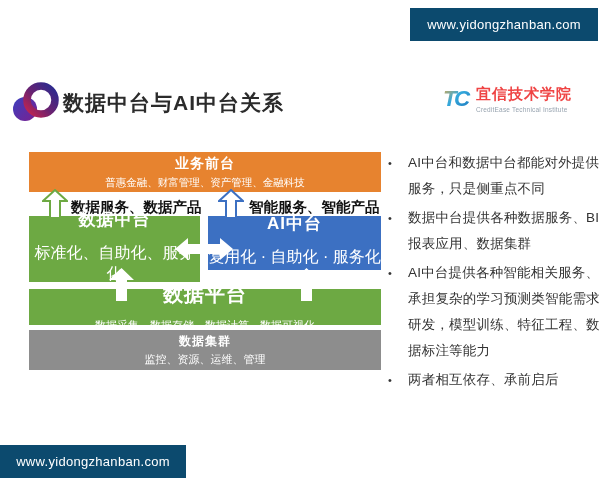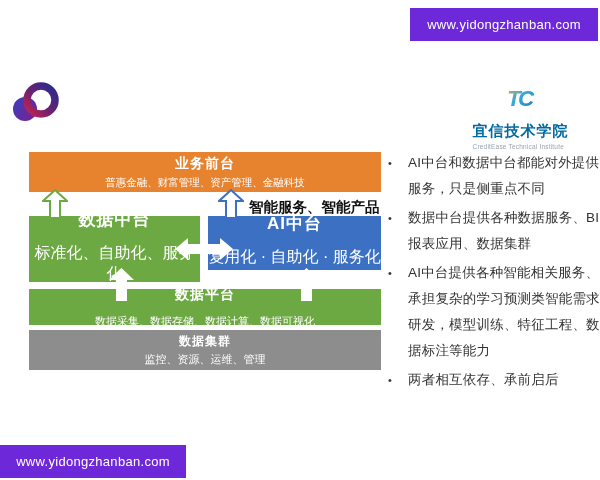--- a/index.html
+++ b/index.html
@@ -1,49 +1,49 @@
 <!DOCTYPE html>
 <html><head>
 <meta charset="utf-8">
 <style>
   * { margin:0; padding:0; box-sizing:border-box; }
   html,body { width:600px; height:480px; background:#fff; font-family:"Liberation Sans", sans-serif; overflow:hidden; }
   #screen { position:relative; width:600px; height:480px; background:#fff; }
 
   
-  .wm { position:absolute; background:#6d28d9; color:#fff; font-size:13px;
+  .wm { position:absolute; background:#0c4a6e; color:#fff; font-size:13px;
         display:flex; align-items:center; justify-content:center; letter-spacing:.3px; }
   .wm-top { left:410px; top:8px; width:188px; height:33px; }
   .wm-bottom { left:0; top:445px; width:186px; height:33px; }
 
   
   .brand-logo { position:absolute; left:12px; top:81px; }
   .page-title { position:absolute; left:63px; top:89px; font-size:21px; font-weight:bold; color:#2b2b2b; letter-spacing:1px; }
-  .institute { position:absolute; left:443px; top:85px; width:155px; display:flex; align-items:center; gap:5px;flex-direction:column; }
+  .institute { position:absolute; left:443px; top:85px; width:155px; display:flex; align-items:flex-start; gap:5px; }
   .institute .txt { display:flex; flex-direction:column; }
-  .institute .name { font-size:15px; font-weight:bold; color:#0369a1; letter-spacing:1px; }
+  .institute .name { font-size:15px; font-weight:bold; color:#ef4444; letter-spacing:1px; }
   .institute .sub { font-size:6.5px; color:#97a3af; margin-top:2px; letter-spacing:.2px; }
 
   
   .diagram { position:absolute; left:29px; top:152px; width:352px; height:220px; }
   .dbox { position:absolute; color:#fff; display:flex; flex-direction:column; align-items:center; justify-content:center; text-align:center; }
   .dbox .t { font-weight:bold; }
   .dbox .s { margin-top:3px; }
 
   .front-office { left:0; top:0; width:352px; height:40px; background:#e7832f; }
   .front-office .t { font-size:14px; letter-spacing:1px; }
   .front-office .s { font-size:10.5px; }
 
   .mid-green { left:0; top:64px; width:171px; height:66px; background:#6da943; }
   .mid-blue  { left:179px; top:64px; width:173px; height:54px; background:#3c70c2; }
   .mid-green .t, .mid-blue .t { font-size:17px; letter-spacing:1px; margin-top:-6px; }
   .mid-green .s, .mid-blue .s { font-size:16px; margin-top:12px; }
 
   .platform { left:0; top:137px; width:352px; height:36px; background:#6da943; }
-  .platform .t { font-size:14px; letter-spacing:1px; }
+  .platform .t { font-size:20px; letter-spacing:1px; }
   .platform .s { font-size:11px; margin-top:10px; }
 
   .cluster { left:0; top:178px; width:352px; height:40px; background:#8d8d8d; }
   .cluster .t { font-size:12px; letter-spacing:1px; }
   .cluster .s { font-size:11px; margin-top:2px; }
 
   .flow-label { position:absolute; font-size:14.5px; font-weight:bold; color:#111; top:46px; white-space:nowrap; }
   .flow-label.left { left:42px; }
   .flow-label.right { left:220px; }
 
@@ -78,20 +78,21 @@
         <linearGradient id="g2" x1="1" y1="0" x2="0" y2="1">
           <stop offset="0" stop-color="#272b91"></stop>
             <stop offset="0.55" stop-color="#6b2270"></stop>
             <stop offset="1" stop-color="#c6244f"></stop>
         </linearGradient>
       </defs>
       <circle cx="13" cy="28" r="12" fill="url(#g1)"></circle>
       <circle cx="29" cy="19" r="14" fill="none" stroke="url(#g2)" stroke-width="7.5"></circle>
     </svg>
   </span>
+  <div class="page-title">数据中台与AI中台关系</div>
 
   <div class="institute">
     <span>
       <svg width="28" height="28" viewBox="0 0 30 30">
         <defs>
           <linearGradient id="tcg" x1="0" y1="0" x2="1" y2="1">
             <stop offset="0" stop-color="#f1a93b"></stop>
               <stop offset="0.45" stop-color="#35a9dc"></stop>
               <stop offset="1" stop-color="#1b74bb"></stop>
           </linearGradient>
@@ -110,20 +111,21 @@
     <div class="dbox front-office">
       <div class="t">业务前台</div>
       <div class="s">普惠金融、财富管理、资产管理、金融科技</div>
     </div>
 
     <span class="arrow arr-up-green">
       <svg width="26" height="30" viewBox="0 0 26 30">
         <polygon points="13,1 25,12 18,12 18,29 8,29 8,12 1,12" fill="#ffffff" stroke="#6da943" stroke-width="2"></polygon>
       </svg>
     </span>
+    <div class="flow-label left">数据服务、数据产品</div>
 
     <span class="arrow arr-up-blue">
       <svg width="26" height="30" viewBox="0 0 26 30">
         <polygon points="13,1 25,12 18,12 18,29 8,29 8,12 1,12" fill="#ffffff" stroke="#3c70c2" stroke-width="2"></polygon>
       </svg>
     </span>
     <div class="flow-label right">智能服务、智能产品</div>
 
     <div class="dbox mid-green">
       <div class="t">数据中台</div>

